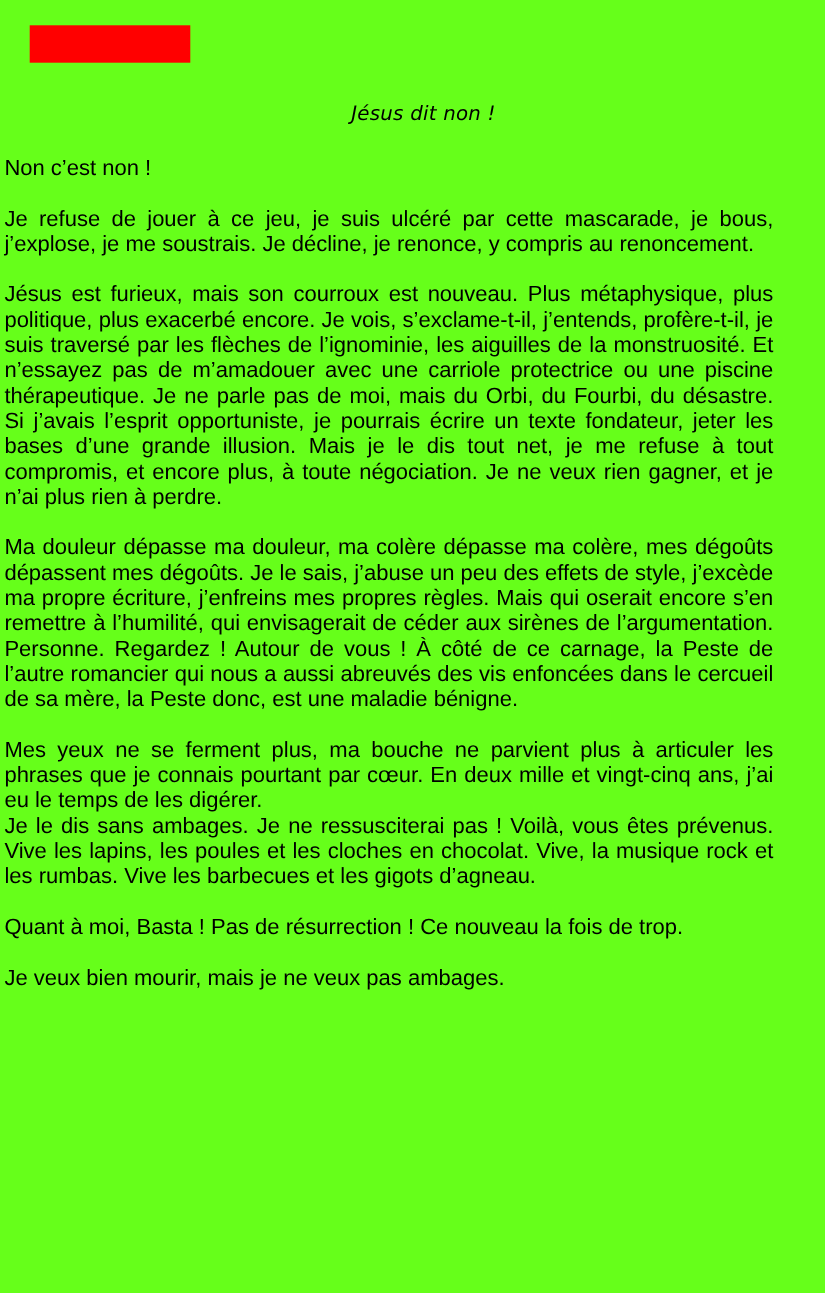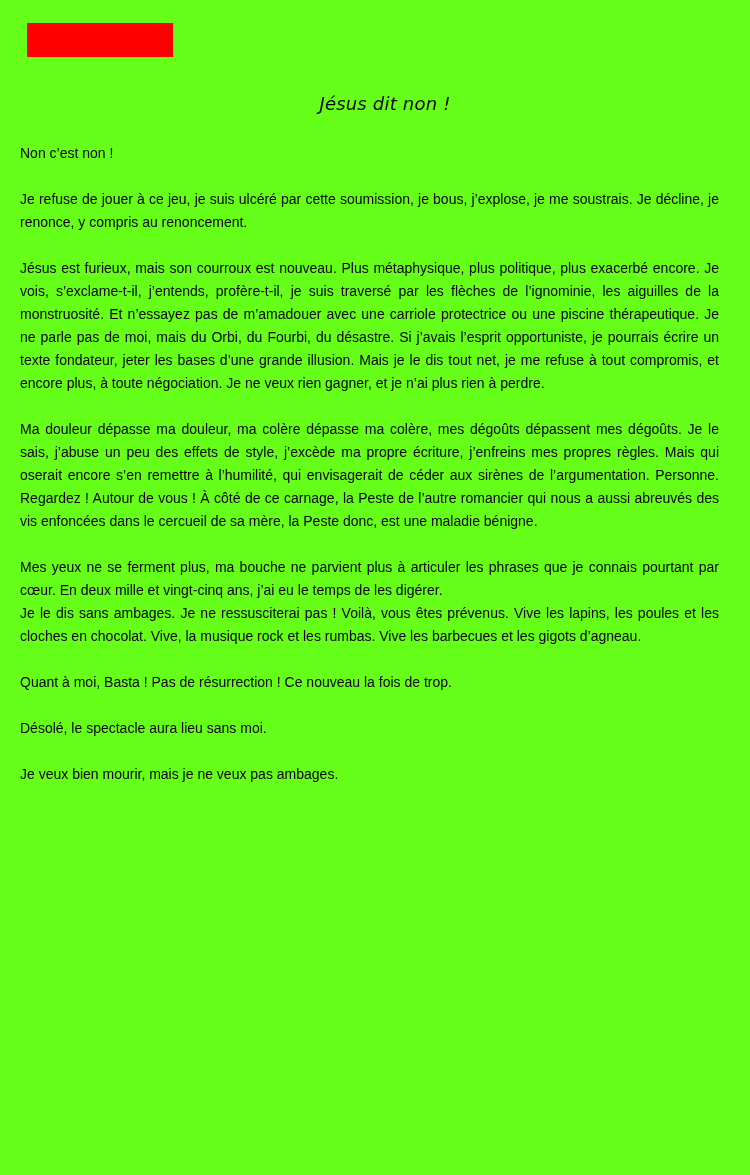--- a/index.html
+++ b/index.html
@@ -30,44 +30,43 @@
       width: 770px;
       text-align: center;
       font-family: "DejaVu Sans", sans-serif;
       font-style: italic;
       font-size: 18px;
       line-height: 24px;
       letter-spacing: 0.2px;
     }
     .content {
       position: absolute;
-      left: 20px;
+      left: 4px;
       top: 142px;
       width: 699px;
-      font-size: 14px;
+      font-size: 20px;
       line-height: 23px;
       text-align: justify;
     }
     .content p {
       margin: 0 0 23px 0;
     }
     .content p.tight {
       margin-bottom: 0;
     }
   </style>
 </head>
 <body>
 
 <div class="red-block"></div>
 
 <div class="title">Jésus dit non !</div>
 
 <div class="content">
   <p>Non c’est non !</p>
-  <p>Je refuse de jouer à ce jeu, je suis ulcéré par cette soumission, je bous, j’explose, je me soustrais. Je décline, je renonce, y compris au renoncement.</p>
+  <p>Je refuse de jouer à ce jeu, je suis ulcéré par cette mascarade, je bous, j’explose, je me soustrais. Je décline, je renonce, y compris au renoncement.</p>
   <p>Jésus est furieux, mais son courroux est nouveau. Plus métaphysique, plus politique, plus exacerbé encore. Je vois, s’exclame-t-il, j’entends, profère-t-il, je suis traversé par les flèches de l’ignominie, les aiguilles de la monstruosité. Et n’essayez pas de m’amadouer avec une carriole protectrice ou une piscine thérapeutique. Je ne parle pas de moi, mais du Orbi, du Fourbi, du désastre. Si j’avais l’esprit opportuniste, je pourrais écrire un texte fondateur, jeter les bases d’une grande illusion. Mais je le dis tout net, je me refuse à tout compromis, et encore plus, à toute négociation. Je ne veux rien gagner, et je n’ai plus rien à perdre.</p>
   <p>Ma douleur dépasse ma douleur, ma colère dépasse ma colère, mes dégoûts dépassent mes dégoûts. Je le sais, j’abuse un peu des effets de style, j’excède ma propre écriture, j’enfreins mes propres règles.  Mais qui oserait encore s’en remettre à l’humilité, qui envisagerait de céder aux sirènes de l’argumentation. Personne. Regardez ! Autour de vous ! À côté de ce carnage, la Peste de l’autre romancier qui nous a aussi abreuvés des vis enfoncées dans le cercueil de sa mère, la Peste donc, est une maladie bénigne.</p>
   <p class="tight">Mes yeux ne se ferment plus, ma bouche ne parvient plus à articuler les phrases que je connais pourtant par cœur. En deux mille et vingt-cinq ans, j’ai eu le temps de les digérer.</p>
   <p>Je le dis sans ambages. Je ne ressusciterai pas ! Voilà, vous êtes prévenus. Vive les lapins, les poules et les cloches en chocolat. Vive, la musique rock et les rumbas. Vive les barbecues et les gigots d’agneau.</p>
   <p>Quant à moi, Basta ! Pas de résurrection ! Ce nouveau la fois de trop.</p>
-  <p>Désolé, le spectacle aura lieu sans moi.</p>
   <p>Je veux bien mourir, mais je ne veux pas ambages.</p>
 </div>
 
 </body></html>

